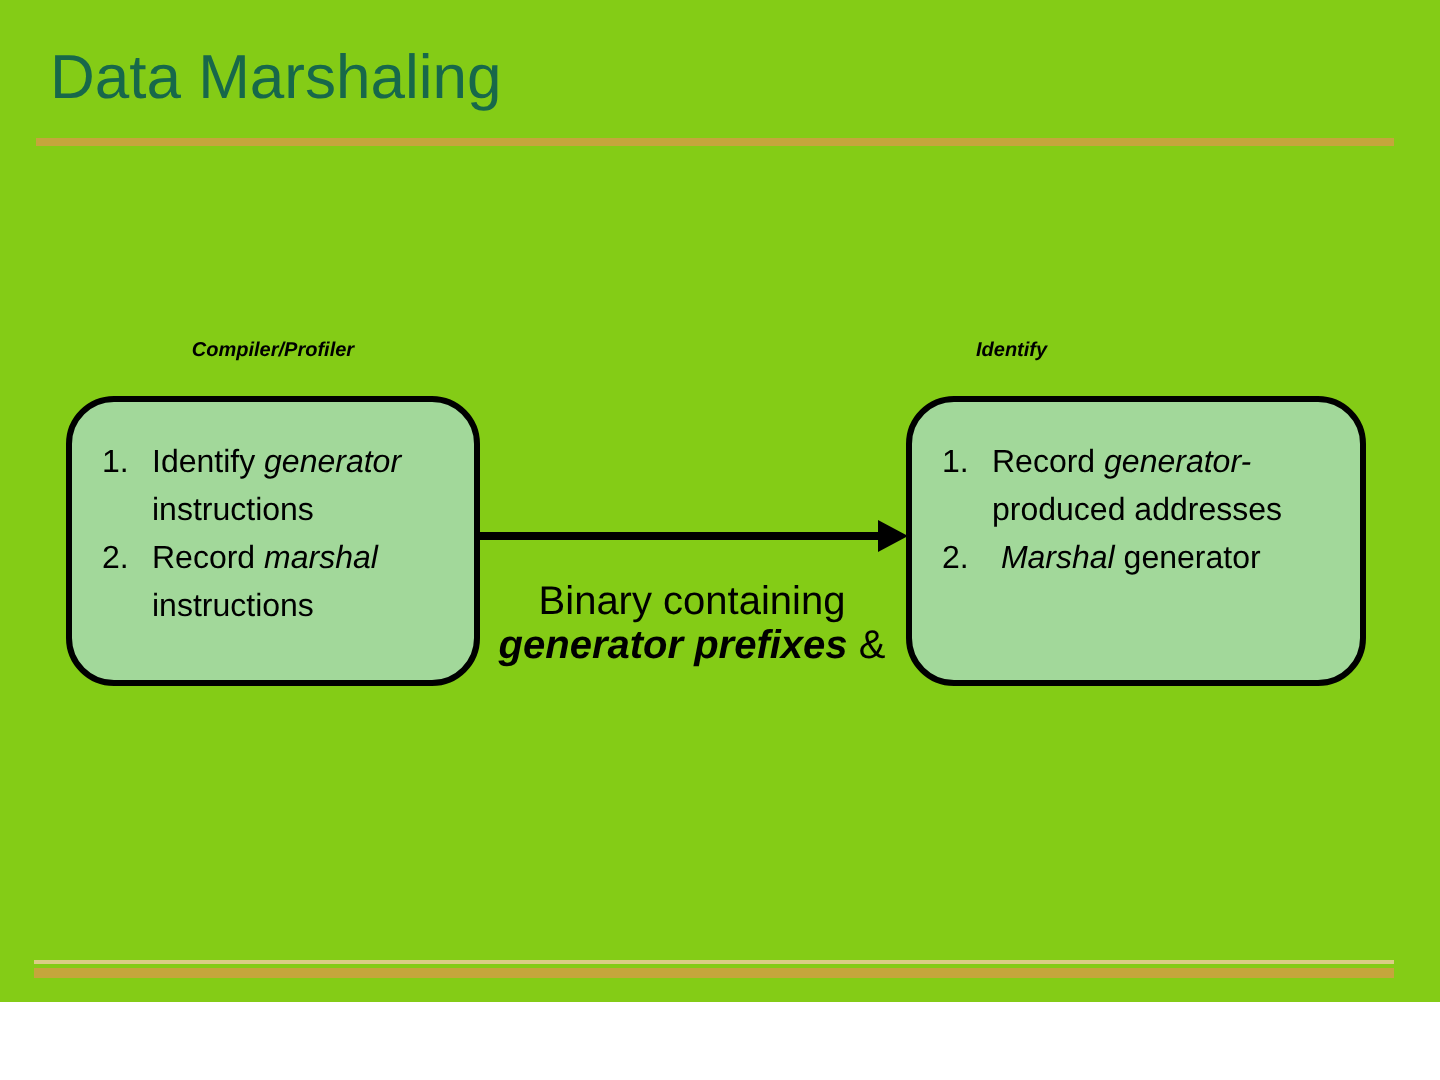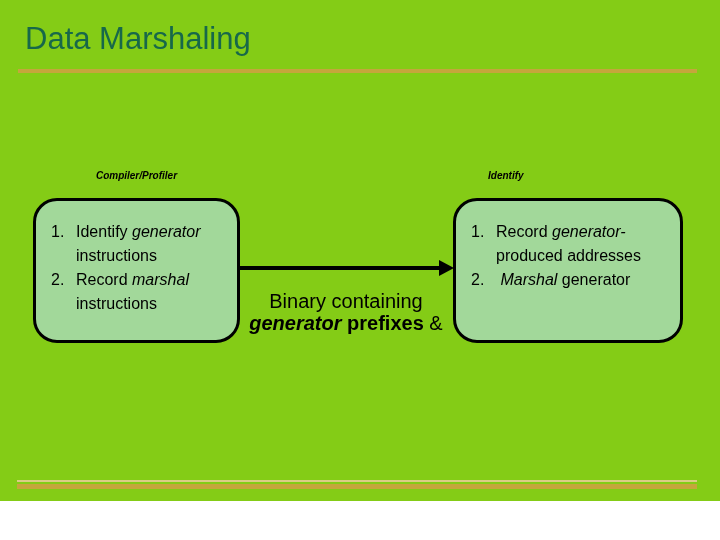--- a/index.html
+++ b/index.html
@@ -100,21 +100,21 @@
   .arrow-caption {
     position: absolute;
     left: 238px;
     top: 290px;
     width: 216px;
     text-align: center;
     font-size: 20px;
     line-height: 22px;
     color: #000000;
   }
-  .arrow-caption .b { font-weight: bold; }
+  .arrow-caption .b { font-weight: bold; font-style: italic; }
   .arrow-caption .bi { font-weight: bold; font-style: italic; }
 
   
   .footer-rule-thin {
     position: absolute;
     left: 17px;
     top: 480px;
     width: 680px;
     height: 2px;
     background: #DBCD86;

